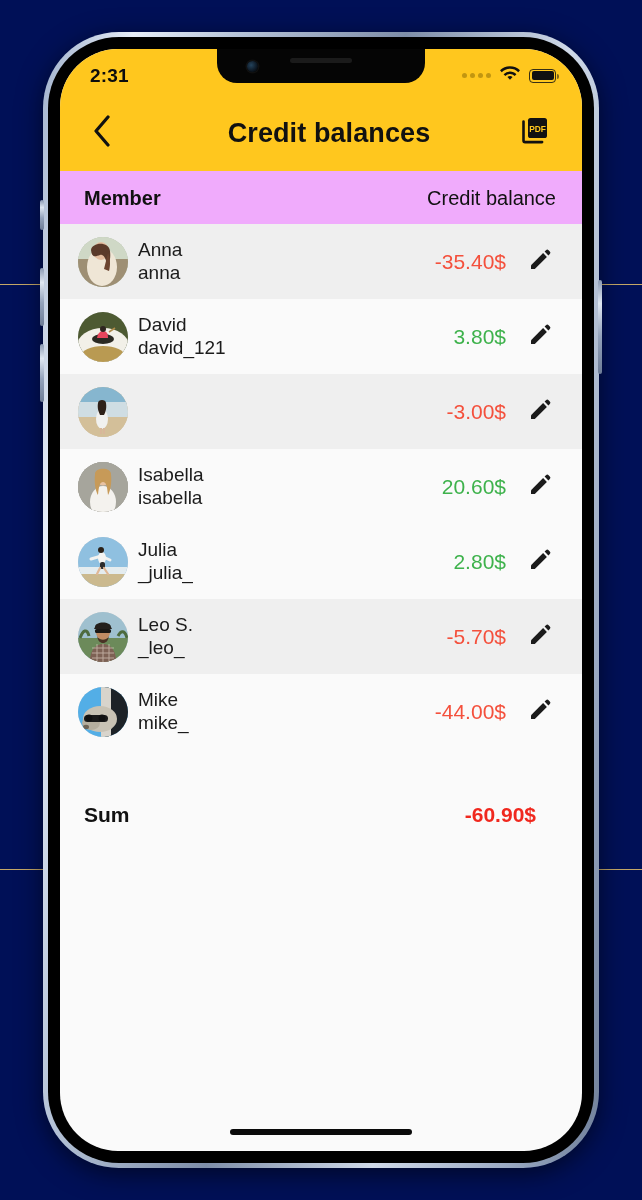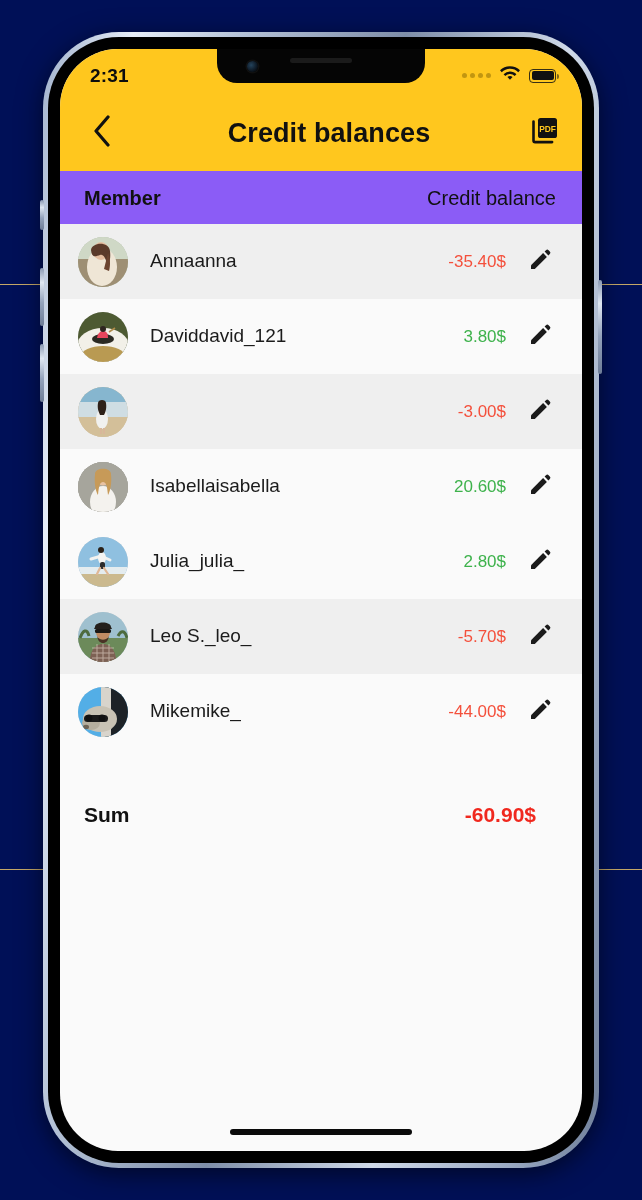--- a/index.html
+++ b/index.html
@@ -175,29 +175,29 @@
     text-align: center;
     font-size: 27px;
     font-weight: 700;
     color: #111;
     pointer-events: none;
     letter-spacing: .1px;
   }
   .nav-pdf {
     margin-left: auto;
     width: 40px; height: 40px;
-    display:flex; align-items:center; justify-content:flex-end;
+    display:flex; align-items:center; justify-content:flex-start;
     cursor: pointer;
   }
 
   
   .table-head {
     display:flex;
     align-items:center;
-    background:#8b5cf6;
+    background:#f0abfc;
     padding: 16px 24px 14px 24px;
     box-sizing: border-box;
   }
   .th-member {
     font-size: 20px; font-weight: 700; color:#111;
   }
   .th-balance {
     margin-left:auto;
     font-size: 20px; font-weight: 400; color:#111;
     padding-right: 2px;
@@ -224,31 +224,31 @@
     background: #cfcfcf;
   }
   .avatar svg { display:block; width:100%; height:100%; }
 
   .av-placeholder {
     background: #FCE8A8;
     display:flex; align-items:center; justify-content:center;
   }
 
   .names {
-    margin-left: 22px;
+    margin-left: 10px;
     display:flex;
-    flex-direction: row;
+    flex-direction: column;
     line-height: 1.17;
   }
   .n-display { font-size: 19px; color:#1b1b1b; }
   .n-handle  { font-size: 19px; color:#1b1b1b; }
 
   .amount {
     margin-left: auto;
-    font-size: 17px;
+    font-size: 21px;
     text-align: right;
     white-space: nowrap;
   }
   .amount.neg { color:#F4503C; }
   .amount.pos { color:#3EB24C; }
 
   .edit-btn {
     width: 40px; height: 40px;
     margin-left: 14px;
     display:flex; align-items:center; justify-content:center;

